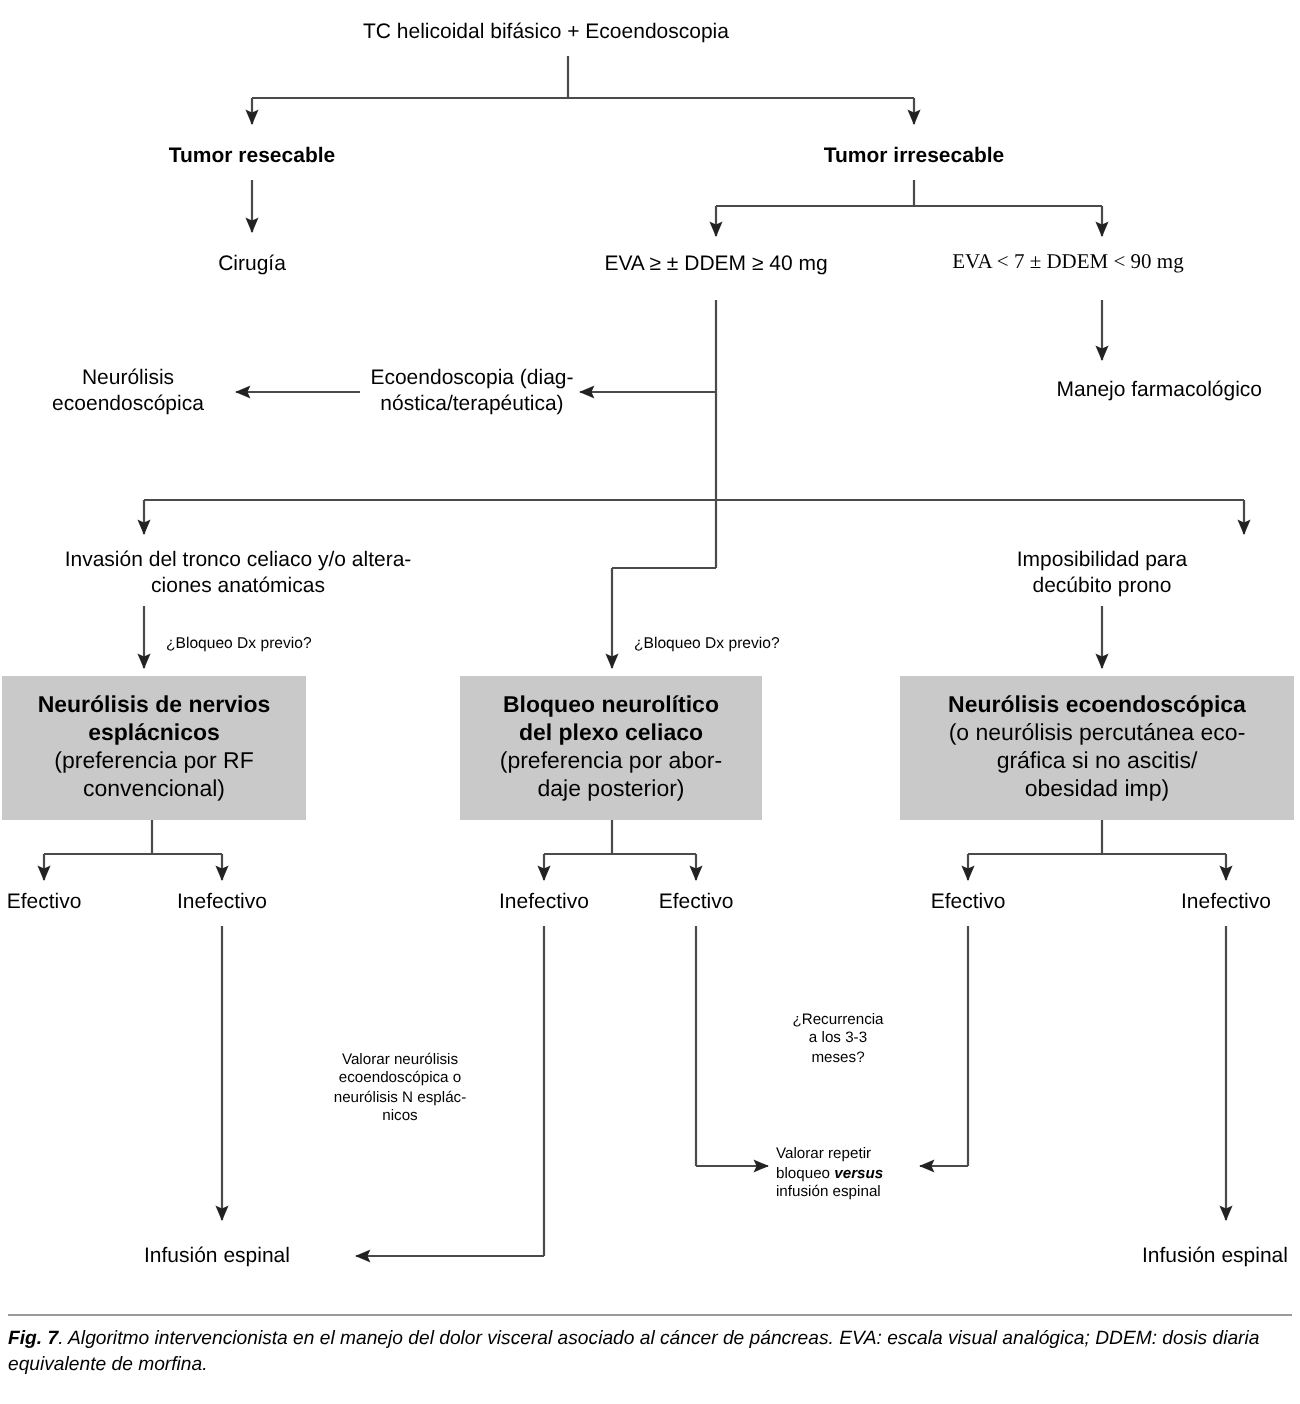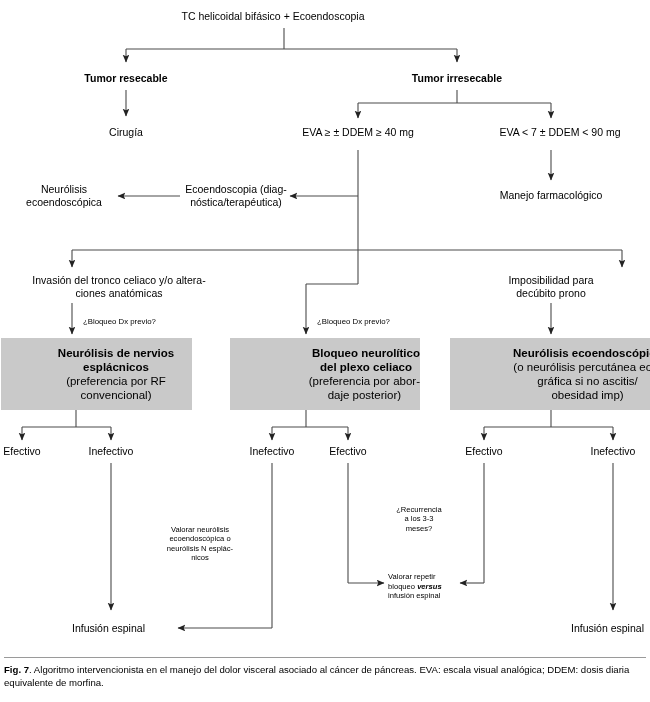--- a/index.html
+++ b/index.html
@@ -39,21 +39,20 @@
     position: absolute;
     background: #c9c9c9;
     text-align: center;
     font-size: 11.5px;
     line-height: 14px;
     display: flex;
     flex-direction: column;
     justify-content: center;
     align-items: center;
     white-space: pre-line;
-    padding-left: 39px;
   }
   .gbox .t-bold {
     font-weight: bold;
   }
   .gbox .t-norm {
     font-weight: normal;
   }
   .small {
     position: absolute;
     text-align: center;
@@ -81,20 +80,21 @@
     font-weight: bold;
   }
   #caption {
     position: absolute;
     left: 4px;
     top: 664px;
     width: 642px;
     font-size: 9.6px;
     line-height: 12.6px;
     text-align: left;
+    font-style: italic;
   }
   #caption-rule {
     position: absolute;
     left: 4px;
     top: 657px;
     width: 642px;
     height: 1px;
     background: #9a9a9a;
   }
 </style>
@@ -176,48 +176,48 @@
   <div class="node" style="left:123px; top:10px; width:300px;">TC helicoidal bifásico + Ecoendoscopia</div>
 
   <div class="node bold" style="left:46px; top:72px; width:160px;">Tumor resecable</div>
 
   <div class="node bold" style="left:377px; top:72px; width:160px;">Tumor irresecable</div>
 
   <div class="node" style="left:76px; top:126px; width:100px;">Cirugía</div>
 
   <div class="node" style="left:268px; top:126px; width:180px;">EVA ≥ ± DDEM ≥ 40 mg</div>
 
-  <div class="node" style="left:470px; top:126px; width:180px;">EVA &lt; 7 ± DDEM &lt; 90 mg</div>
+  <div class="node" style="left:444px; top:126px; width:180px;font-family:Liberation Serif, serif;">EVA &lt; 7 ± DDEM &lt; 90 mg</div>
 
   <div class="node" style="left:10px; top:183px; width:108px;">Neurólisis
 ecoendoscópica</div>
 
   <div class="node" style="left:181px; top:183px; width:110px;">Ecoendoscopia (diag-
 nóstica/terapéutica)</div>
 
-  <div class="node" style="left:471px; top:189px; width:160px;">Manejo farmacológico</div>
+  <div class="node" style="left:471px; top:189px; width:160px;text-align:right;">Manejo farmacológico</div>
 
   <div class="node" style="left:6px; top:274px; width:226px;">Invasión del tronco celiaco y/o altera-
 ciones anatómicas</div>
 
   <div class="node" style="left:471px; top:274px; width:160px;">Imposibilidad para
 decúbito prono</div>
 
   <div class="tiny-label" style="left:83px; top:317px;">¿Bloqueo Dx previo?</div>
 
   <div class="tiny-label" style="left:317px; top:317px;">¿Bloqueo Dx previo?</div>
 
   <div class="gbox" style="left:1px; top:338px; width:152px; height:72px;">
     <div class="t-bold">Neurólisis de nervios
 esplácnicos</div>
     <div class="t-norm">(preferencia por RF
 convencional)</div>
   </div>
 
-  <div class="gbox" style="left:230px; top:338px; width:151px; height:72px;align-items:flex-end;">
+  <div class="gbox" style="left:230px; top:338px; width:151px; height:72px;">
     <div class="t-bold">Bloqueo neurolítico
 del plexo celiaco</div>
     <div class="t-norm">(preferencia por abor-
 daje posterior)</div>
   </div>
 
   <div class="gbox" style="left:450px; top:338px; width:197px; height:72px;">
     <div class="t-bold">Neurólisis ecoendoscópica</div>
     <div class="t-norm">(o neurólisis percutánea eco-
 gráfica si no ascitis/

